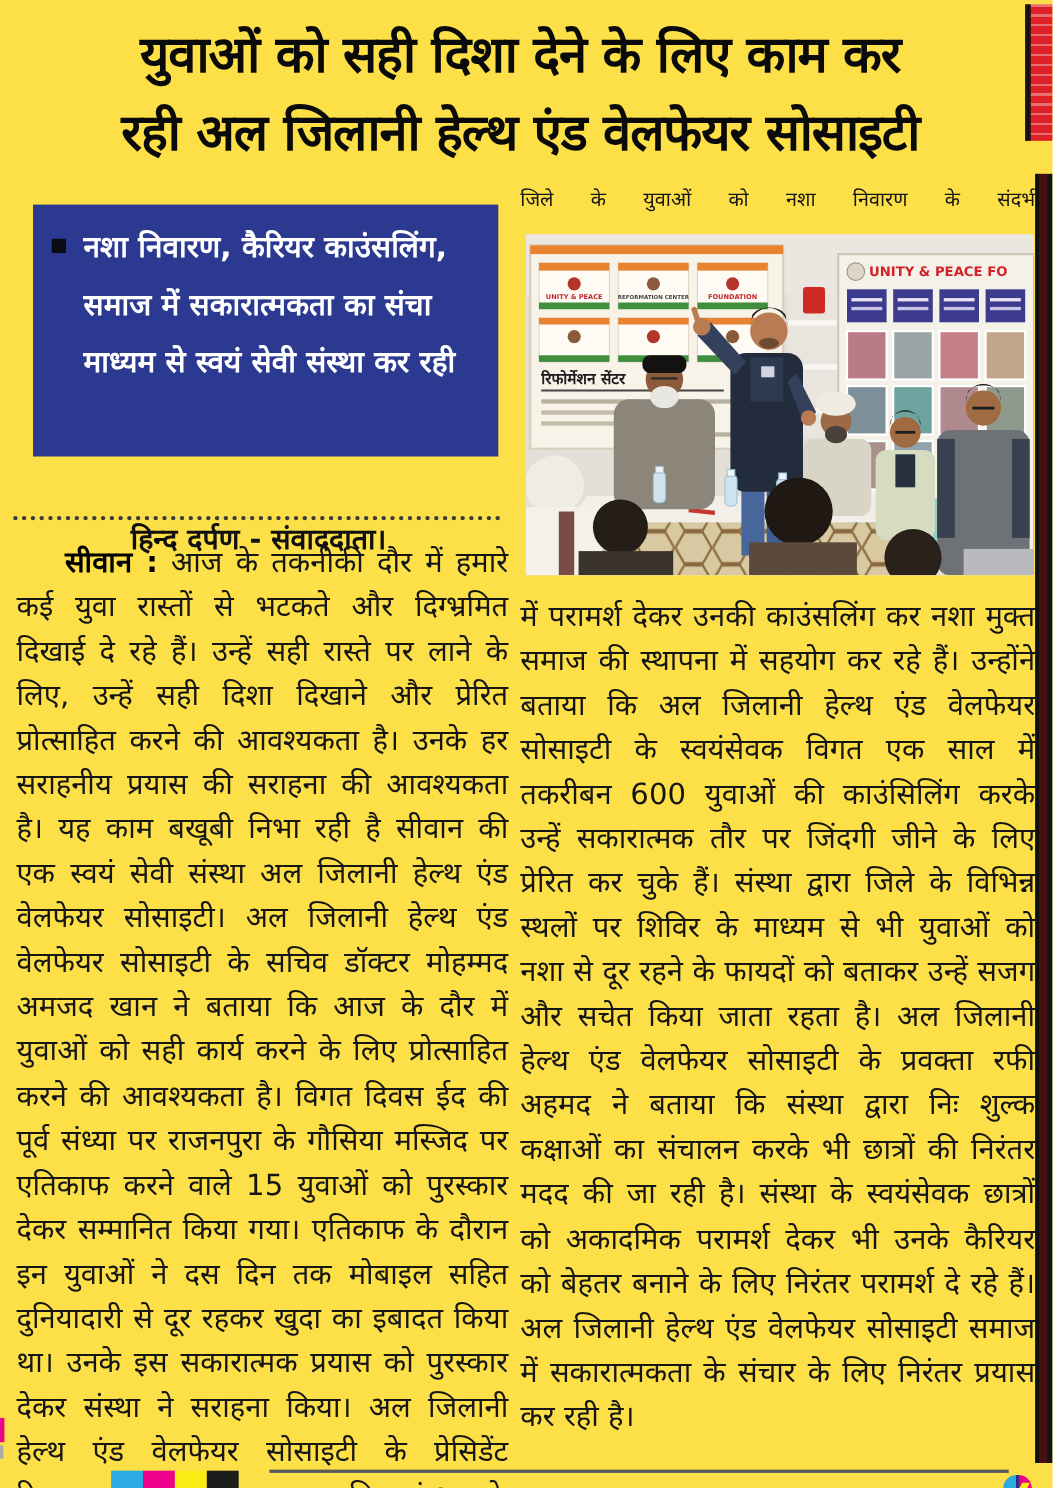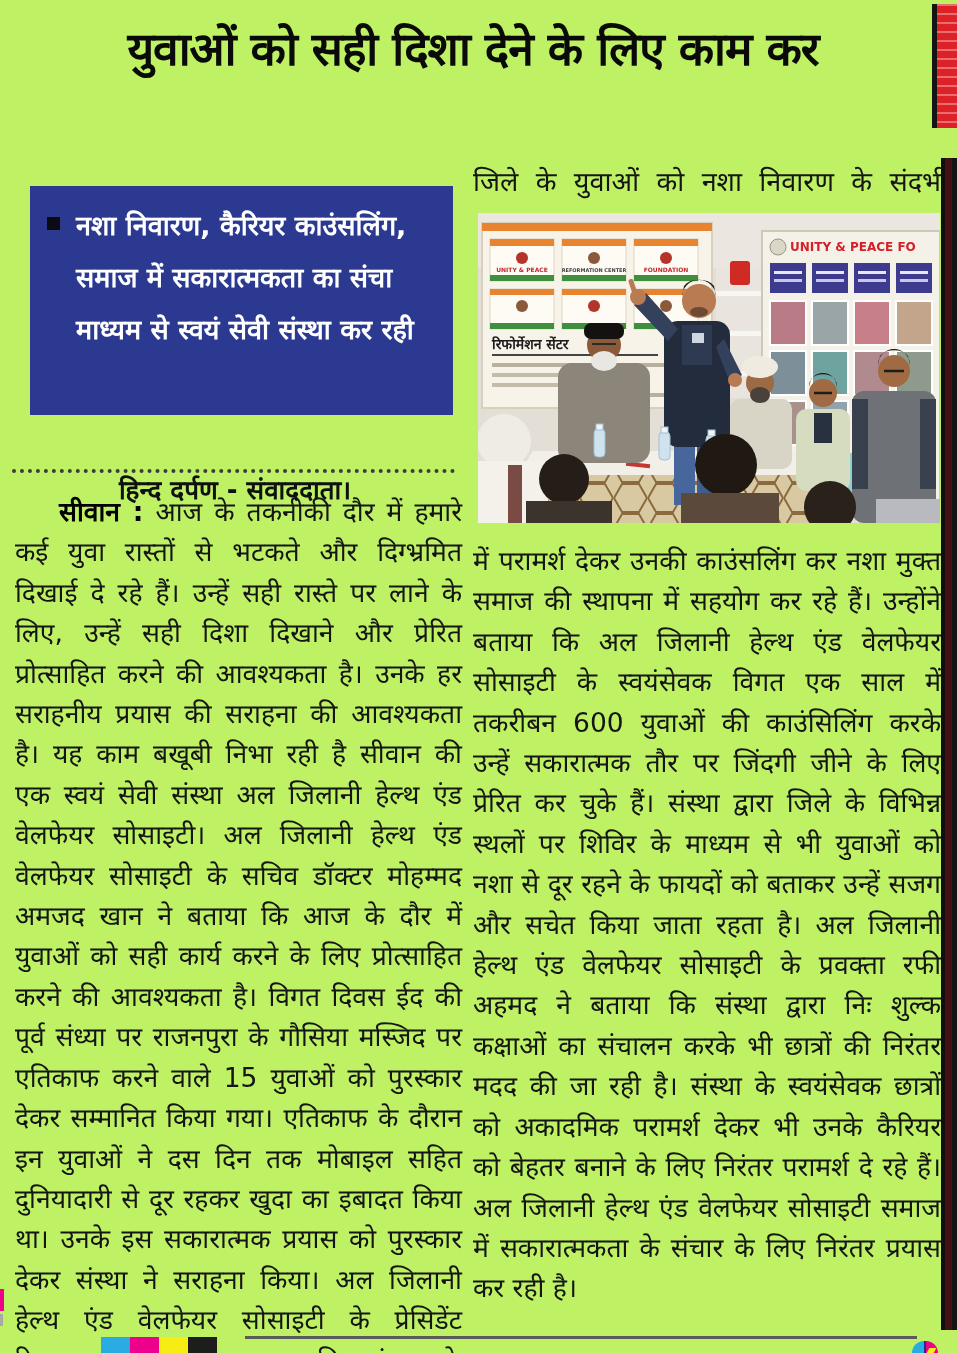--- a/index.html
+++ b/index.html
@@ -1,16 +1,16 @@
 <!DOCTYPE html>
 <html><head>
 <meta charset="utf-8">
 <style>
   html,body{margin:0;padding:0;background:#ffffff;}
-  .page{position:relative;width:957px;height:1353px;background:#bef264;overflow:hidden;
+  .page{position:relative;width:957px;height:1353px;background:#fde047;overflow:hidden;
         font-family:"DejaVu Sans","Liberation Sans",sans-serif;color:#141414;}
 
   
   .headline{position:absolute;left:35px;top:14px;width:876px;text-align:center;
             font-weight:800;font-size:46px;line-height:71px;color:#0a0a0a;letter-spacing:-1px;}
 
   
   .hl-box{position:absolute;left:30px;top:186px;width:423px;height:229px;background:#2b3990;
           box-sizing:border-box;padding:14px 12px 0 46px;}
   .hl-bullet{position:absolute;left:17px;top:31px;width:13px;height:13px;background:#0b0b14;}
@@ -22,21 +22,21 @@
   .dotted-rule{position:absolute;left:12px;top:469px;width:443px;height:0;
                border-top:4px dotted #3c3c3c;}
 
   
   .col-left{position:absolute;left:15px;top:492px;width:447px;
             font-size:26.5px;line-height:40.4px;text-align:justify;color:#151515;}
   .col-left p{margin:0;text-indent:44px;}
   .dateline{font-weight:800;color:#000;margin-top:20px;}
 
   .col-right{position:absolute;left:473px;top:163px;width:468px;}
-  .right-intro{font-size:27px;line-height:38px;color:#151515;
+  .right-intro{font-size:18px;line-height:38px;color:#151515;
                text-align:justify;text-align-last:justify;margin:0;}
   .photo-wrap{margin:12px 0 0 5px;width:462px;height:310px;overflow:hidden;background:#e6e2da;}
   .right-body{margin-top:18px;font-size:26.5px;line-height:40.4px;text-align:justify;color:#151515;}
 
   
   .red-tab{position:absolute;right:0;top:4px;width:20px;height:124px;background:#dd2127;
            border-left:5px solid #141414;
            background-image:repeating-linear-gradient(180deg,rgba(255,255,255,.35) 0 2px,rgba(0,0,0,0) 2px 9px);}
   .dark-strip{position:absolute;right:0;top:158px;width:16px;height:1172px;
               background:linear-gradient(90deg,#0f0f0f 0 4px,#451013 4px 11px,#141414 11px 16px);}
@@ -52,20 +52,21 @@
   .reg-mark .wedge{position:absolute;right:3px;bottom:0;width:7px;height:5px;background:#f7ec13;
                    transform:skewX(-28deg);}
 </style>
 </head>
 <body>
 
 <div class="page">
 
   <div class="headline">
     <div>युवाओं को सही दिशा देने के लिए काम कर</div>
+    <div>रही अल जिलानी हेल्थ एंड वेलफेयर सोसाइटी</div>
   </div>
 
   <div class="red-tab"></div>
   <div class="dark-strip"></div>
 
   <div class="hl-box">
     <div class="hl-bullet"></div>
     <div class="hl-line">नशा निवारण, कैरियर काउंसलिंग,</div>
     <div class="hl-line">समाज में सकारात्मकता का संचा</div>
     <div class="hl-line">माध्यम से स्वयं सेवी संस्था कर रही</div>

